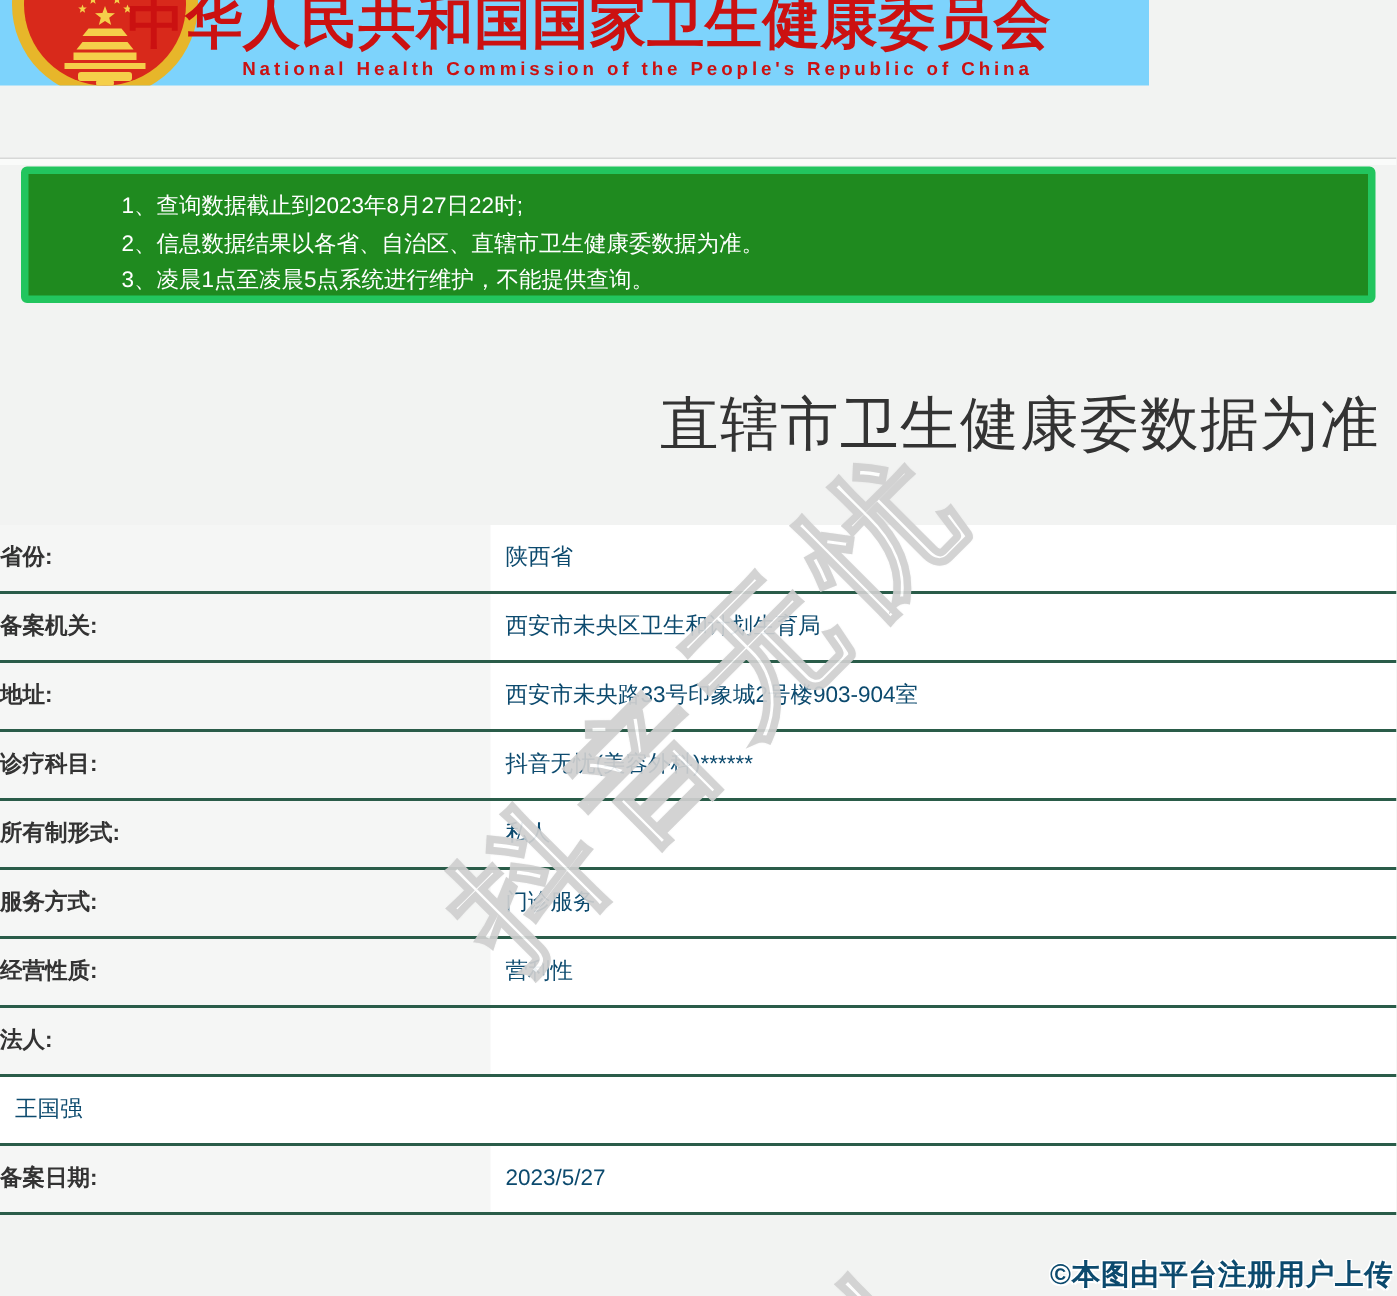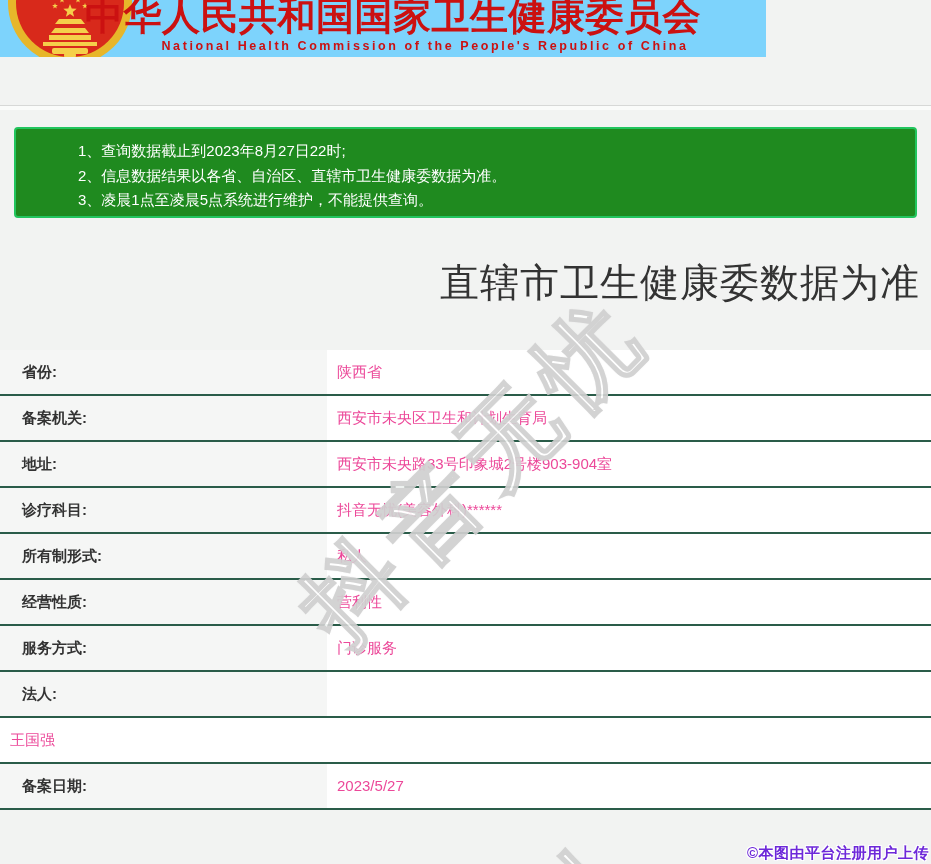--- a/index.html
+++ b/index.html
@@ -22,45 +22,45 @@
   }
   .banner-en{
     font-size:12.5px;font-weight:700;color:#cb1111;
     letter-spacing:2.6px;line-height:14px;margin-top:1px;white-space:nowrap;text-align:center;
   }
   
   .divider{position:absolute;top:105px;left:0;width:931px;height:1px;background:#d7d8d7;}
   .divider-light{position:absolute;top:106px;left:0;width:931px;height:4px;background:#fafbfa;}
   
   .notice{
-    position:absolute;left:14px;top:127px;width:903px;height:91px;
-    background:#1f8a1f;border:2px solid #22c55e;border-radius:4px;
+    position:absolute;left:14px;top:111px;width:903px;height:91px;
+    background:#1f8a1f;border:5px solid #22c55e;border-radius:4px;
     box-sizing:border-box;color:#ffffff;
     padding:10px 20px 10px 62px;
   }
   .notice-line{font-size:15px;line-height:24.5px;white-space:nowrap;}
   
   .inst-title{
     position:absolute;top:256px;right:11px;
     font-size:39px;font-weight:400;color:#333;letter-spacing:1px;white-space:nowrap;
   }
   
   .info-table{position:absolute;left:0;top:350px;width:931px;}
   .row{
     display:flex;height:46px;box-sizing:border-box;
     border-bottom:2px solid #2a5c49;
   }
   .cell-label{
     width:327px;box-sizing:border-box;background:#f5f6f5;
-    padding-left:22px;font-size:15px;font-weight:700;color:#333;
+    font-size:15px;font-weight:700;color:#333;
     line-height:44px;
   }
   .cell-value{
     flex:1;background:#ffffff;box-sizing:border-box;
-    padding-left:10px;font-size:15px;color:#ec4899;line-height:44px;
+    padding-left:10px;font-size:15px;color:#0c4a6e;line-height:44px;
     white-space:nowrap;
   }
   
   .watermark{
     position:absolute;left:195px;top:400px;width:560px;height:140px;
     line-height:140px;text-align:center;
     transform:rotate(-45deg);
     font-size:96px;font-weight:700;letter-spacing:14px;
     color:#ffffff;-webkit-text-stroke:2px #d0d0d0;
     text-shadow:0 0 2px rgba(165,165,165,0.55);
@@ -70,21 +70,21 @@
     position:absolute;left:528px;top:840px;
     transform:rotate(-45deg);
     font-size:100px;font-weight:700;
     color:#ffffff;-webkit-text-stroke:2px #d0d0d0;
     text-shadow:0 0 2px rgba(165,165,165,0.55);
     opacity:0.9;pointer-events:none;z-index:5;
   }
   
   .credit{
     position:absolute;right:2px;bottom:1px;z-index:10;
-    font-size:15px;font-weight:700;color:#6d28d9;letter-spacing:0.5px;
+    font-size:19px;font-weight:700;color:#0c4a6e;letter-spacing:0.5px;
     text-shadow:-1px -1px 0 #fff,1px -1px 0 #fff,-1px 1px 0 #fff,1px 1px 0 #fff;
     white-space:nowrap;
   }
 </style>
 </head>
 <body>
 
 <div class="banner">
   <svg class="emblem" viewBox="0 0 130 130" aria-hidden="true">
     <defs>
@@ -136,26 +136,26 @@
   </div>
   <div class="row">
     <div class="cell-label">诊疗科目:</div>
     <div class="cell-value">抖音无忧(美容外科)******</div>
   </div>
   <div class="row">
     <div class="cell-label">所有制形式:</div>
     <div class="cell-value">私人</div>
   </div>
   <div class="row">
+    <div class="cell-label">服务方式:</div>
+    <div class="cell-value">门诊服务</div>
+  </div>
+  <div class="row">
     <div class="cell-label">经营性质:</div>
     <div class="cell-value">营利性</div>
-  </div>
-  <div class="row">
-    <div class="cell-label">服务方式:</div>
-    <div class="cell-value">门诊服务</div>
   </div>
   <div class="row">
     <div class="cell-label">法人:</div>
     <div class="cell-value"></div>
   </div>
   <div class="row">
     <div class="cell-value">王国强</div>
   </div>
   <div class="row">
     <div class="cell-label">备案日期:</div>

